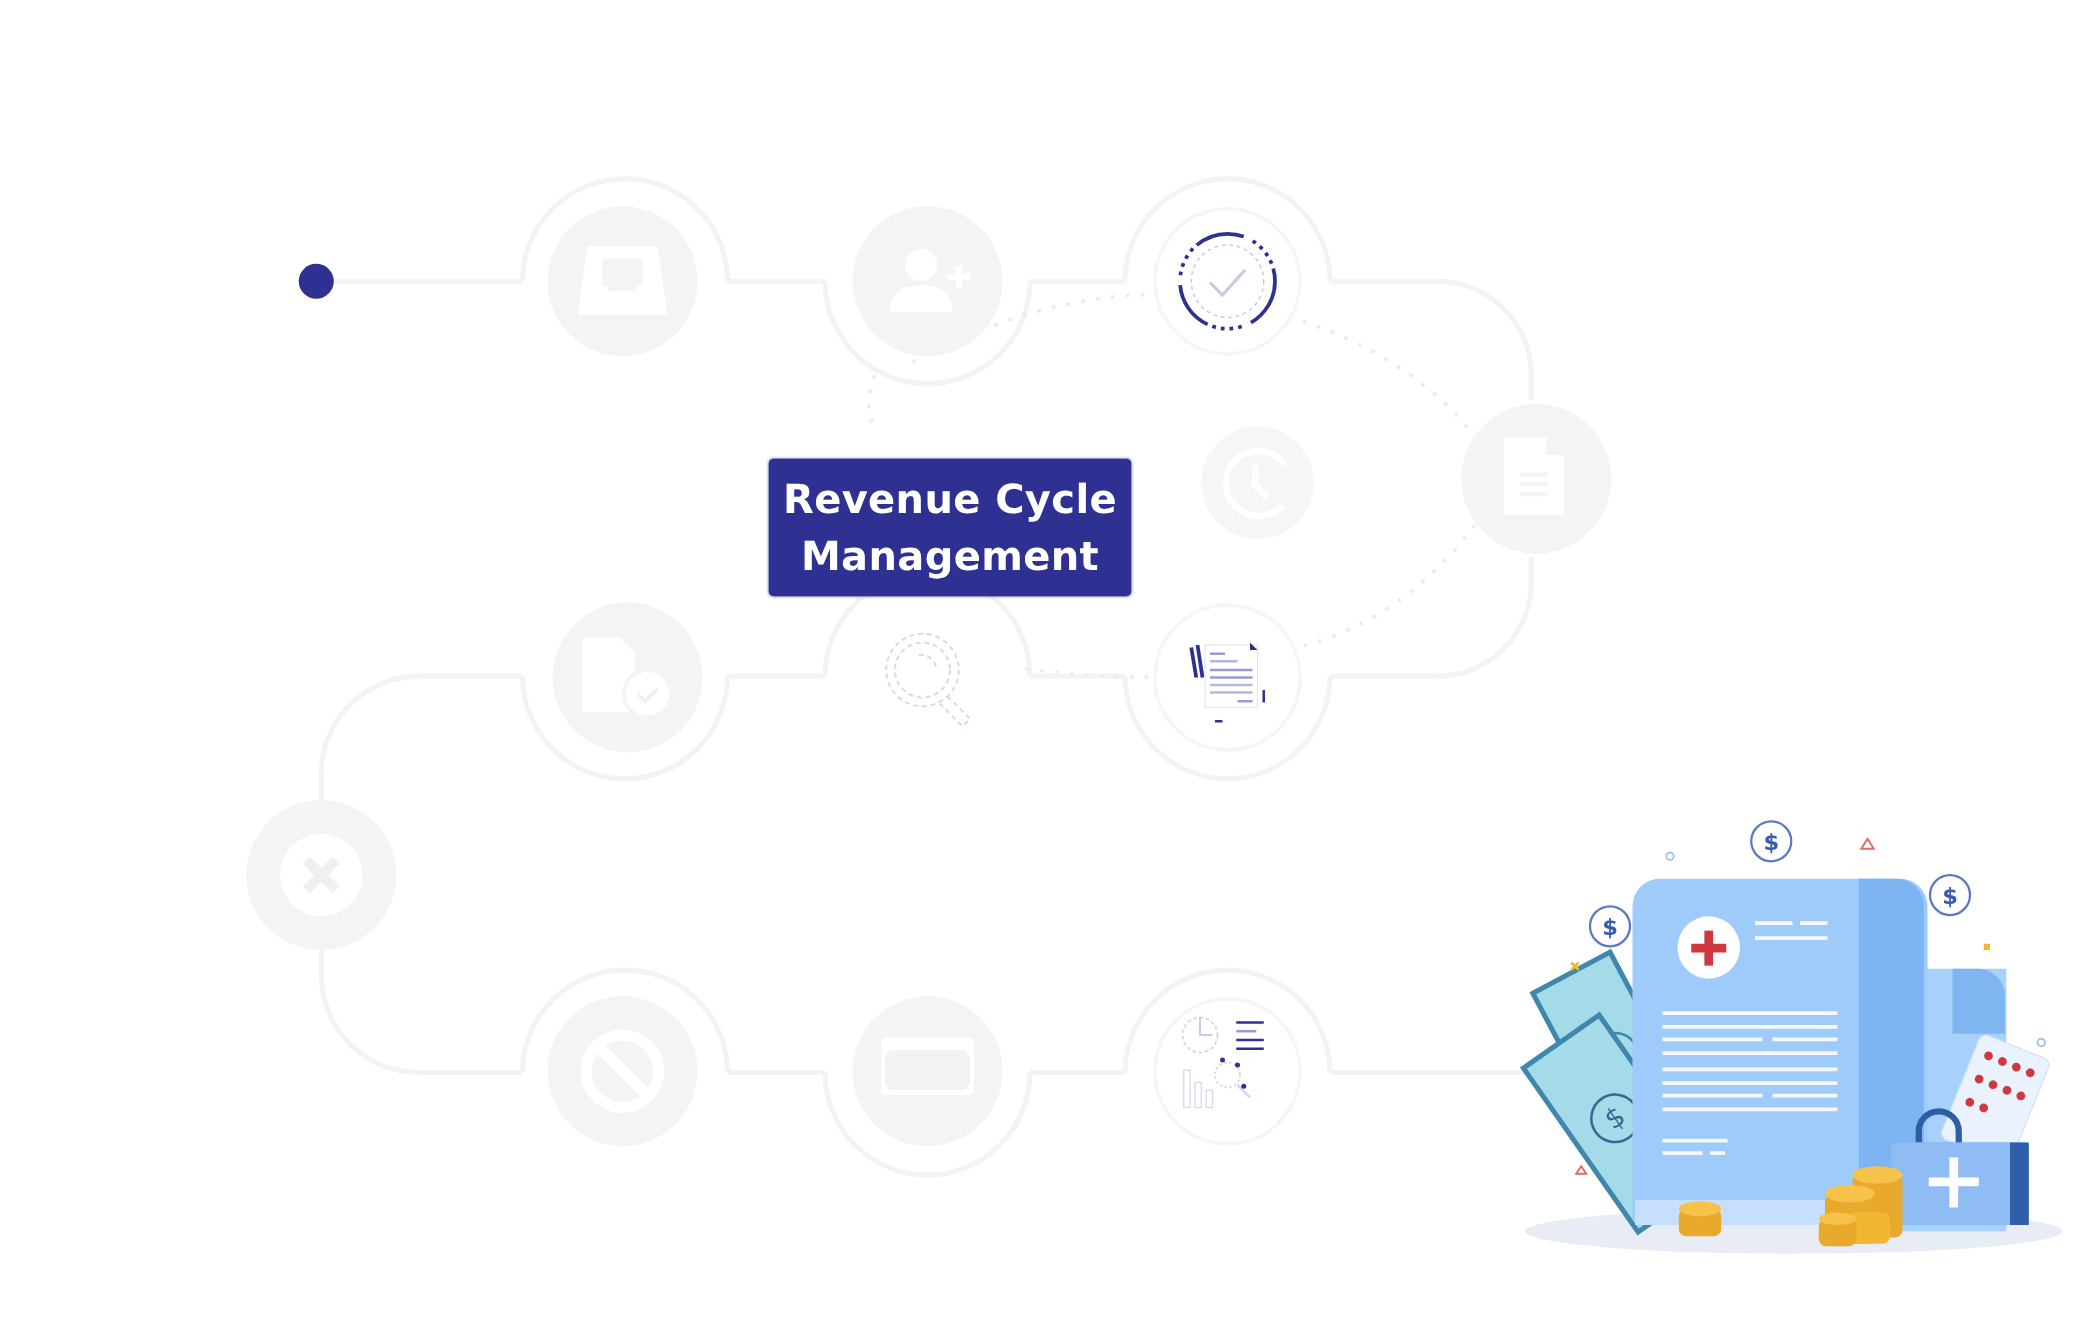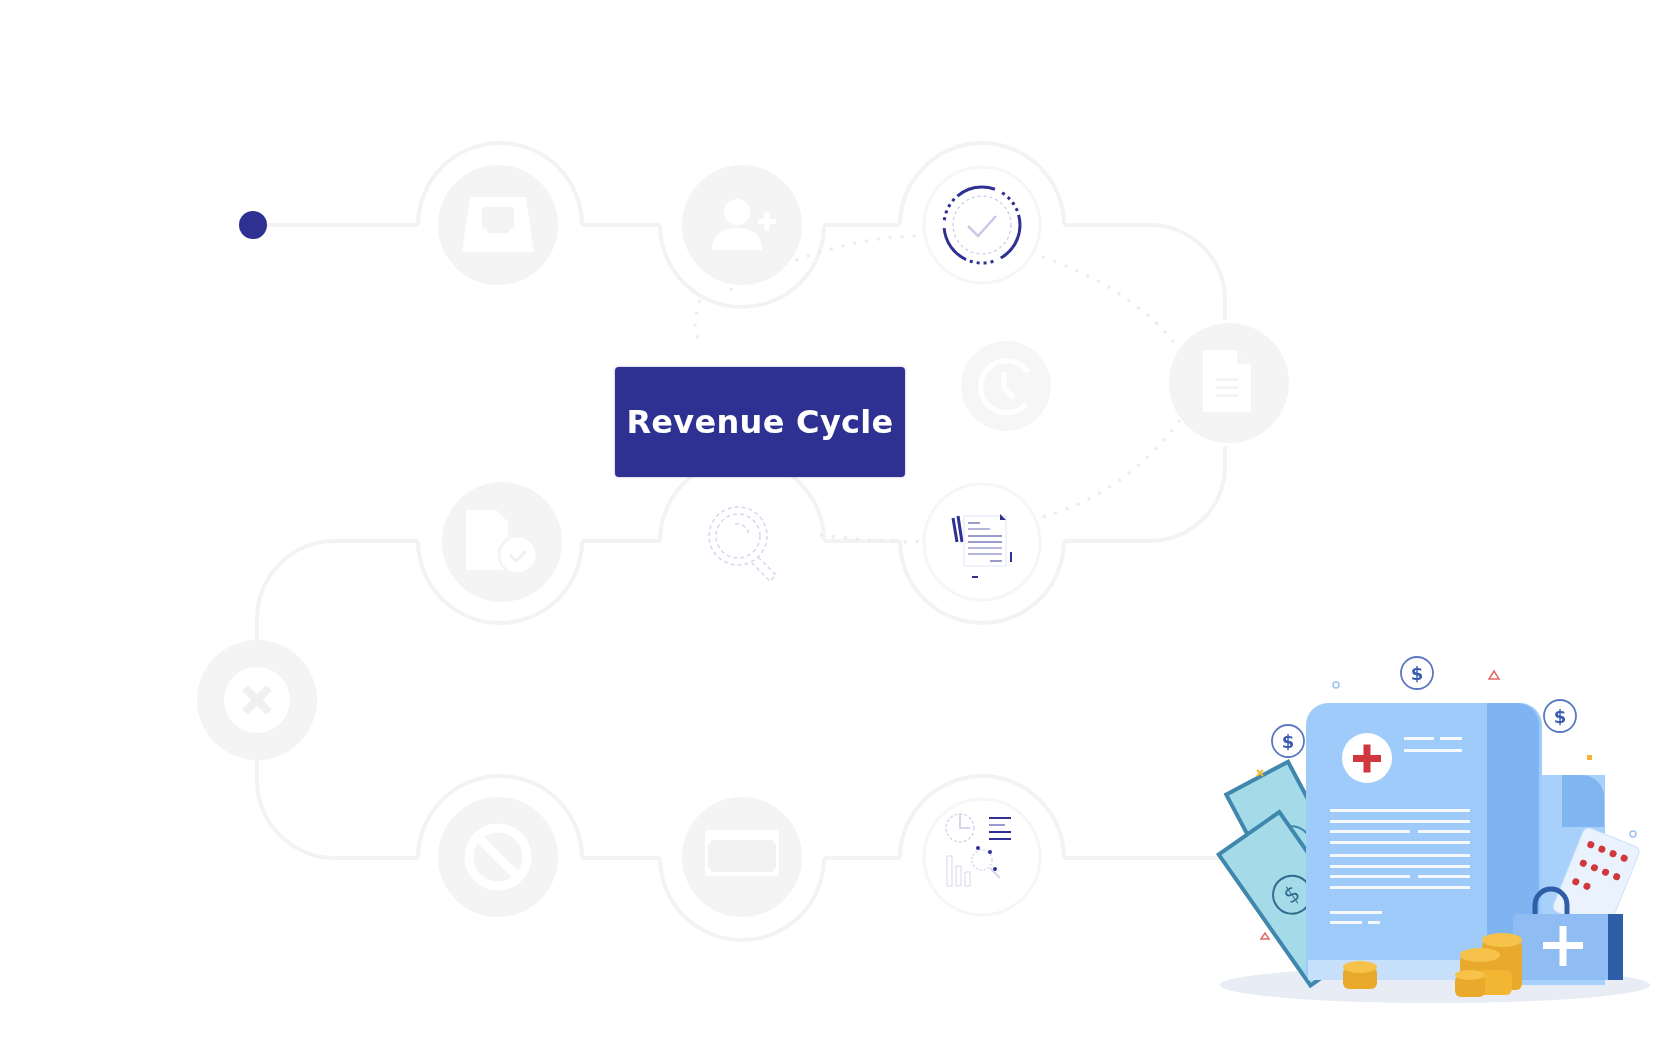--- a/index.html
+++ b/index.html
@@ -298,13 +298,14 @@
       <path d="M1257 770 l6 6 M1263 770 l-6 6" stroke="#f2b632" stroke-width="2"></path>
       <rect x="1587" y="755" width="5" height="5" fill="#f2b632"></rect>
       <circle cx="1633" cy="834" r="3" fill="none" stroke="#9cc3f0" stroke-width="1.5"></circle>
       <path d="M1261 939 l4 -6 l4 6 z" fill="none" stroke="#e06a6a" stroke-width="1.5"></path>
     </g>
   </g>
 </svg>
 
 <div class="badge">
   <span>Revenue Cycle</span>
+  <span>Management</span>
 </div>
 
 </body></html>

